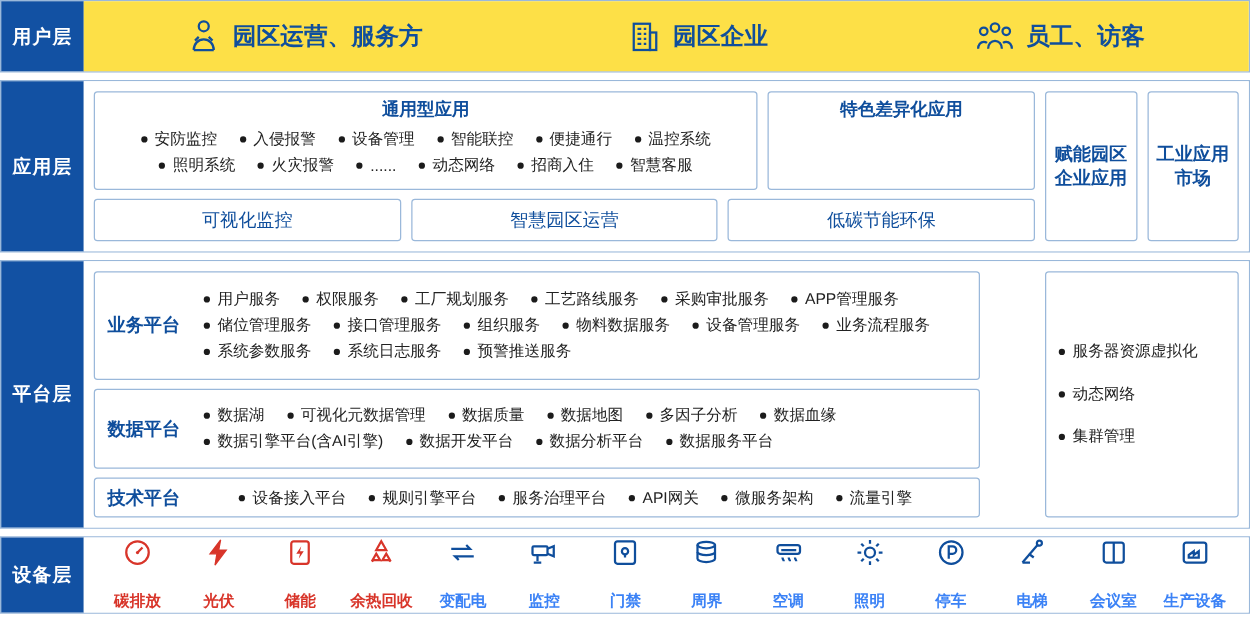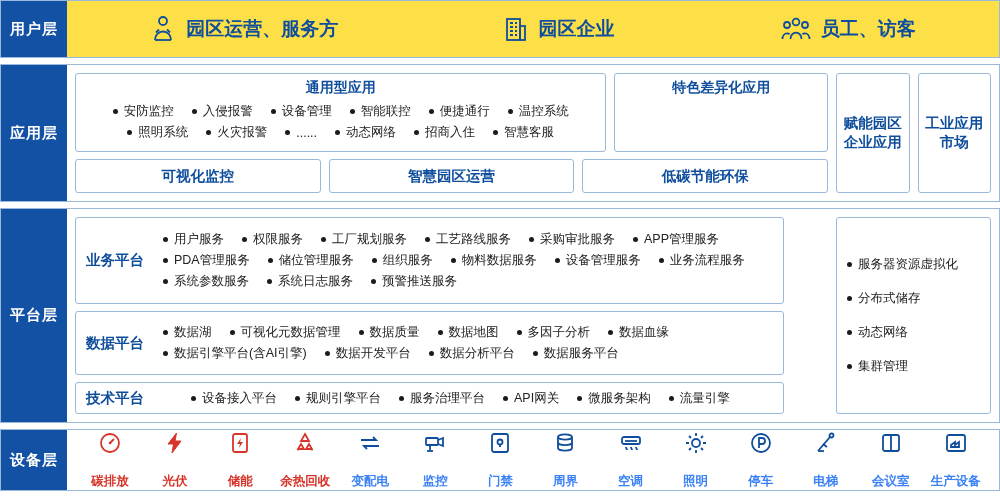--- a/index.html
+++ b/index.html
@@ -23,21 +23,21 @@
   .app-col-left{flex:1;display:flex;flex-direction:column;gap:7px;}
   .app-top{display:flex;gap:8px;flex:1;}
   .box{border:1px solid #9ab8da;border-radius:3px;box-sizing:border-box;background:#fff;}
   .box-title{color:#0f4e9c;font-weight:bold;font-size:14px;text-align:center;margin:5px 0 4px;}
   .chips{display:flex;flex-wrap:wrap;justify-content:center;align-items:center;}
   .chip{font-size:12.5px;color:#222;padding:2px 9px;white-space:nowrap;display:flex;align-items:center;}
   .chip::before{content:"";width:5px;height:5px;border-radius:50%;background:#1b1b1b;display:inline-block;margin-right:6px;}
   .general{flex:3.05;}
   .special{flex:1.22;}
   .app-bottom{display:flex;gap:8px;height:34px;}
-  .app-bottom .box{flex:1;display:flex;align-items:center;justify-content:center;color:#0f4e9c;font-weight:bold;font-size:14.5px;}
+  .app-bottom .box{flex:1;display:flex;align-items:center;justify-content:center;color:#0f4e9c;font-weight:normal;font-size:14.5px;}
   .app-col-right{width:155px;display:flex;flex-direction:row;gap:8px;}
   .app-col-right .box{flex:1;display:flex;align-items:center;justify-content:center;color:#0f4e9c;font-weight:bold;font-size:14.5px;text-align:center;padding:0 6px;}
 
   
   .plat-row{height:215px;border:1px solid #9ab8da;box-sizing:border-box;}
   .plat-body{flex:1;display:flex;padding:8px;gap:8px;background:#fff;box-sizing:border-box;}
   .plat-left{flex:1;display:flex;flex-direction:column;gap:7px;}
   .plat-block{display:flex;align-items:center;}
   .blk-title{color:#0f4e9c;font-weight:bold;font-size:14.5px;width:78px;min-width:78px;text-align:center;}
   .blk-items{flex:1;display:flex;flex-wrap:wrap;}
@@ -167,22 +167,22 @@
 
         <div class="box b1 plat-block">
           <div class="blk-title">业务平台</div>
           <div class="blk-items">
             <div class="chip">用户服务</div>
             <div class="chip">权限服务</div>
             <div class="chip">工厂规划服务</div>
             <div class="chip">工艺路线服务</div>
             <div class="chip">采购审批服务</div>
             <div class="chip">APP管理服务</div>
-            <div class="chip">PDA管理服务</div>
             <div class="chip">储位管理服务</div>
+            <div class="chip">接口管理服务</div>
             <div class="chip">组织服务</div>
             <div class="chip">物料数据服务</div>
             <div class="chip">设备管理服务</div>
             <div class="chip">业务流程服务</div>
             <div class="chip">系统参数服务</div>
             <div class="chip">系统日志服务</div>
             <div class="chip">预警推送服务</div>
           </div>
         </div>
 
@@ -212,21 +212,20 @@
             <div class="chip">微服务架构</div>
             <div class="chip">流量引擎</div>
           </div>
         </div>
 
       </div>
 
       <div class="plat-right">
         <div class="box">
           <div class="chip">服务器资源虚拟化</div>
-          <div class="chip">分布式储存</div>
           <div class="chip">动态网络</div>
           <div class="chip">集群管理</div>
         </div>
       </div>
 
     </div>
   </div>
 
   <div class="row dev-row">
     <div class="lane">

